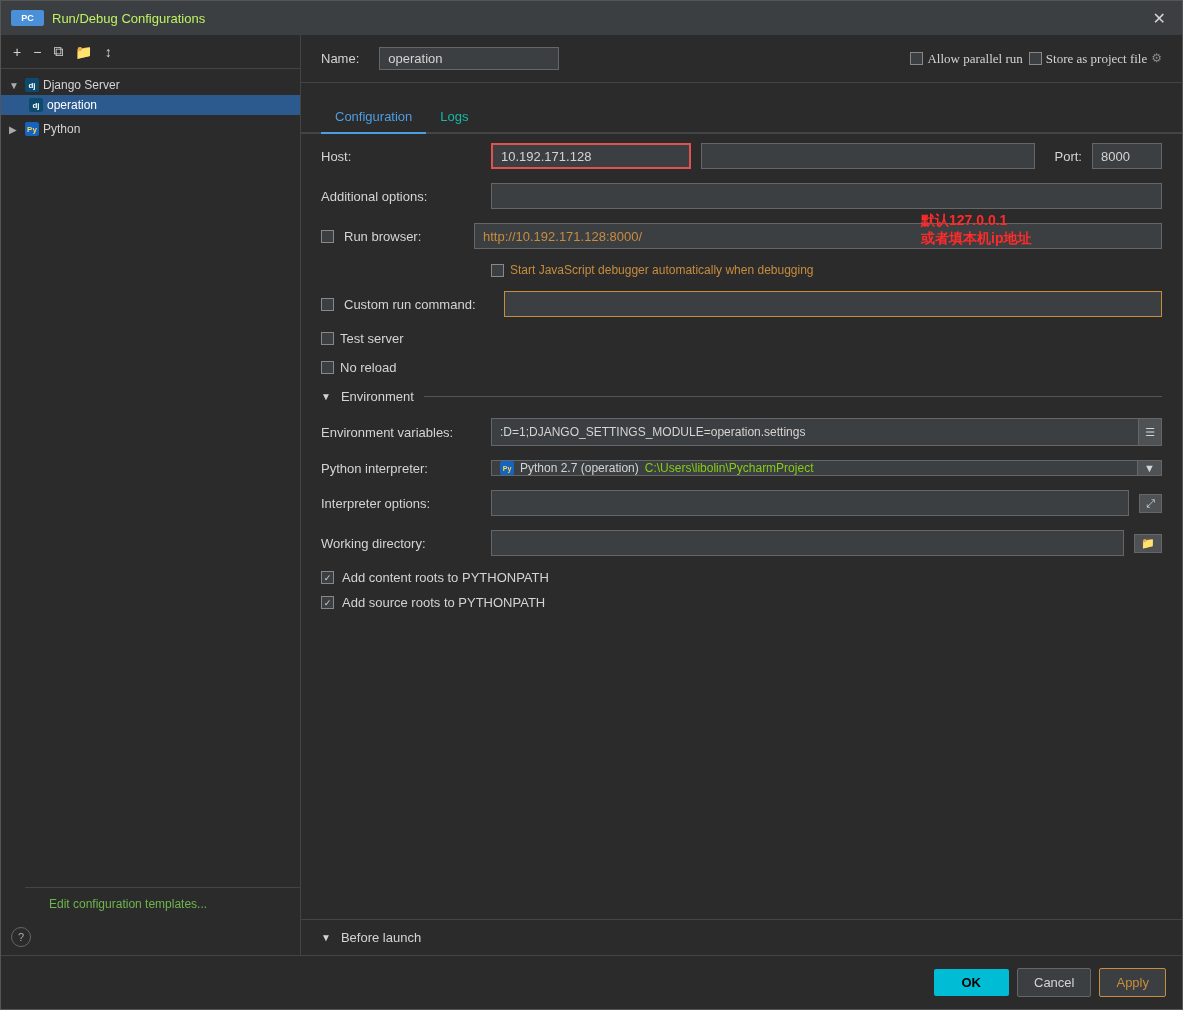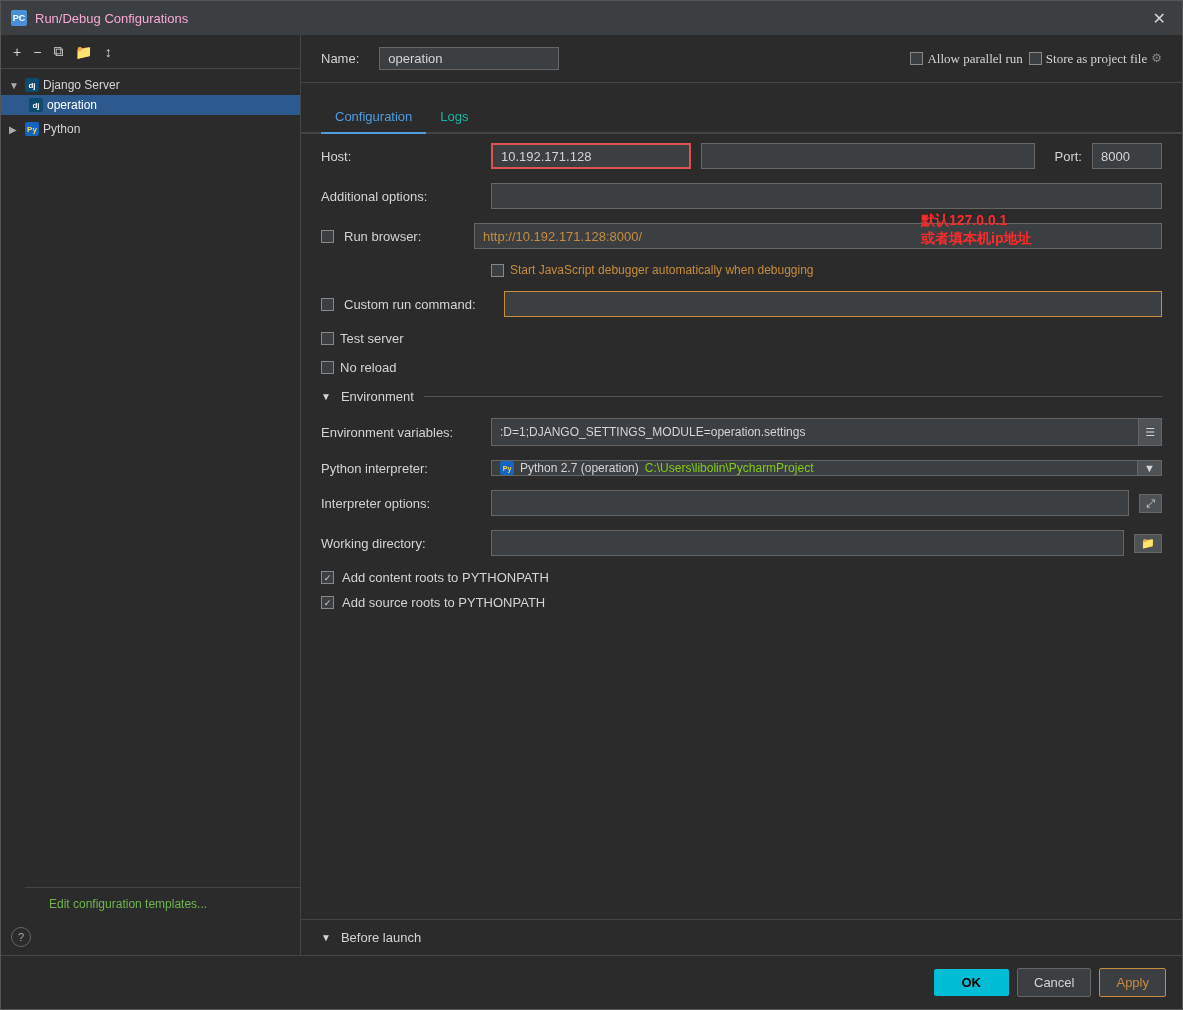--- a/index.html
+++ b/index.html
@@ -30,33 +30,33 @@
       padding: 0 10px;
       justify-content: space-between;
       flex-shrink: 0;
     }
     .title-bar-left {
       display: flex;
       align-items: center;
       gap: 8px;
     }
     .title-icon {
-      width: 16px;
+      width: 33px;
       height: 16px;
       background: #4a90d9;
       border-radius: 2px;
       display: flex;
       align-items: center;
       justify-content: center;
       color: white;
       font-size: 9px;
       font-weight: bold;
     }
     .title-text {
-      color: #f9a8d4;
+      color: #bef264;
       font-size: 13px;
     }
     .title-close {
       color: #d4d4d4;
       cursor: pointer;
       font-size: 16px;
       padding: 2px 6px;
     }
     .main-content {
       display: flex;

